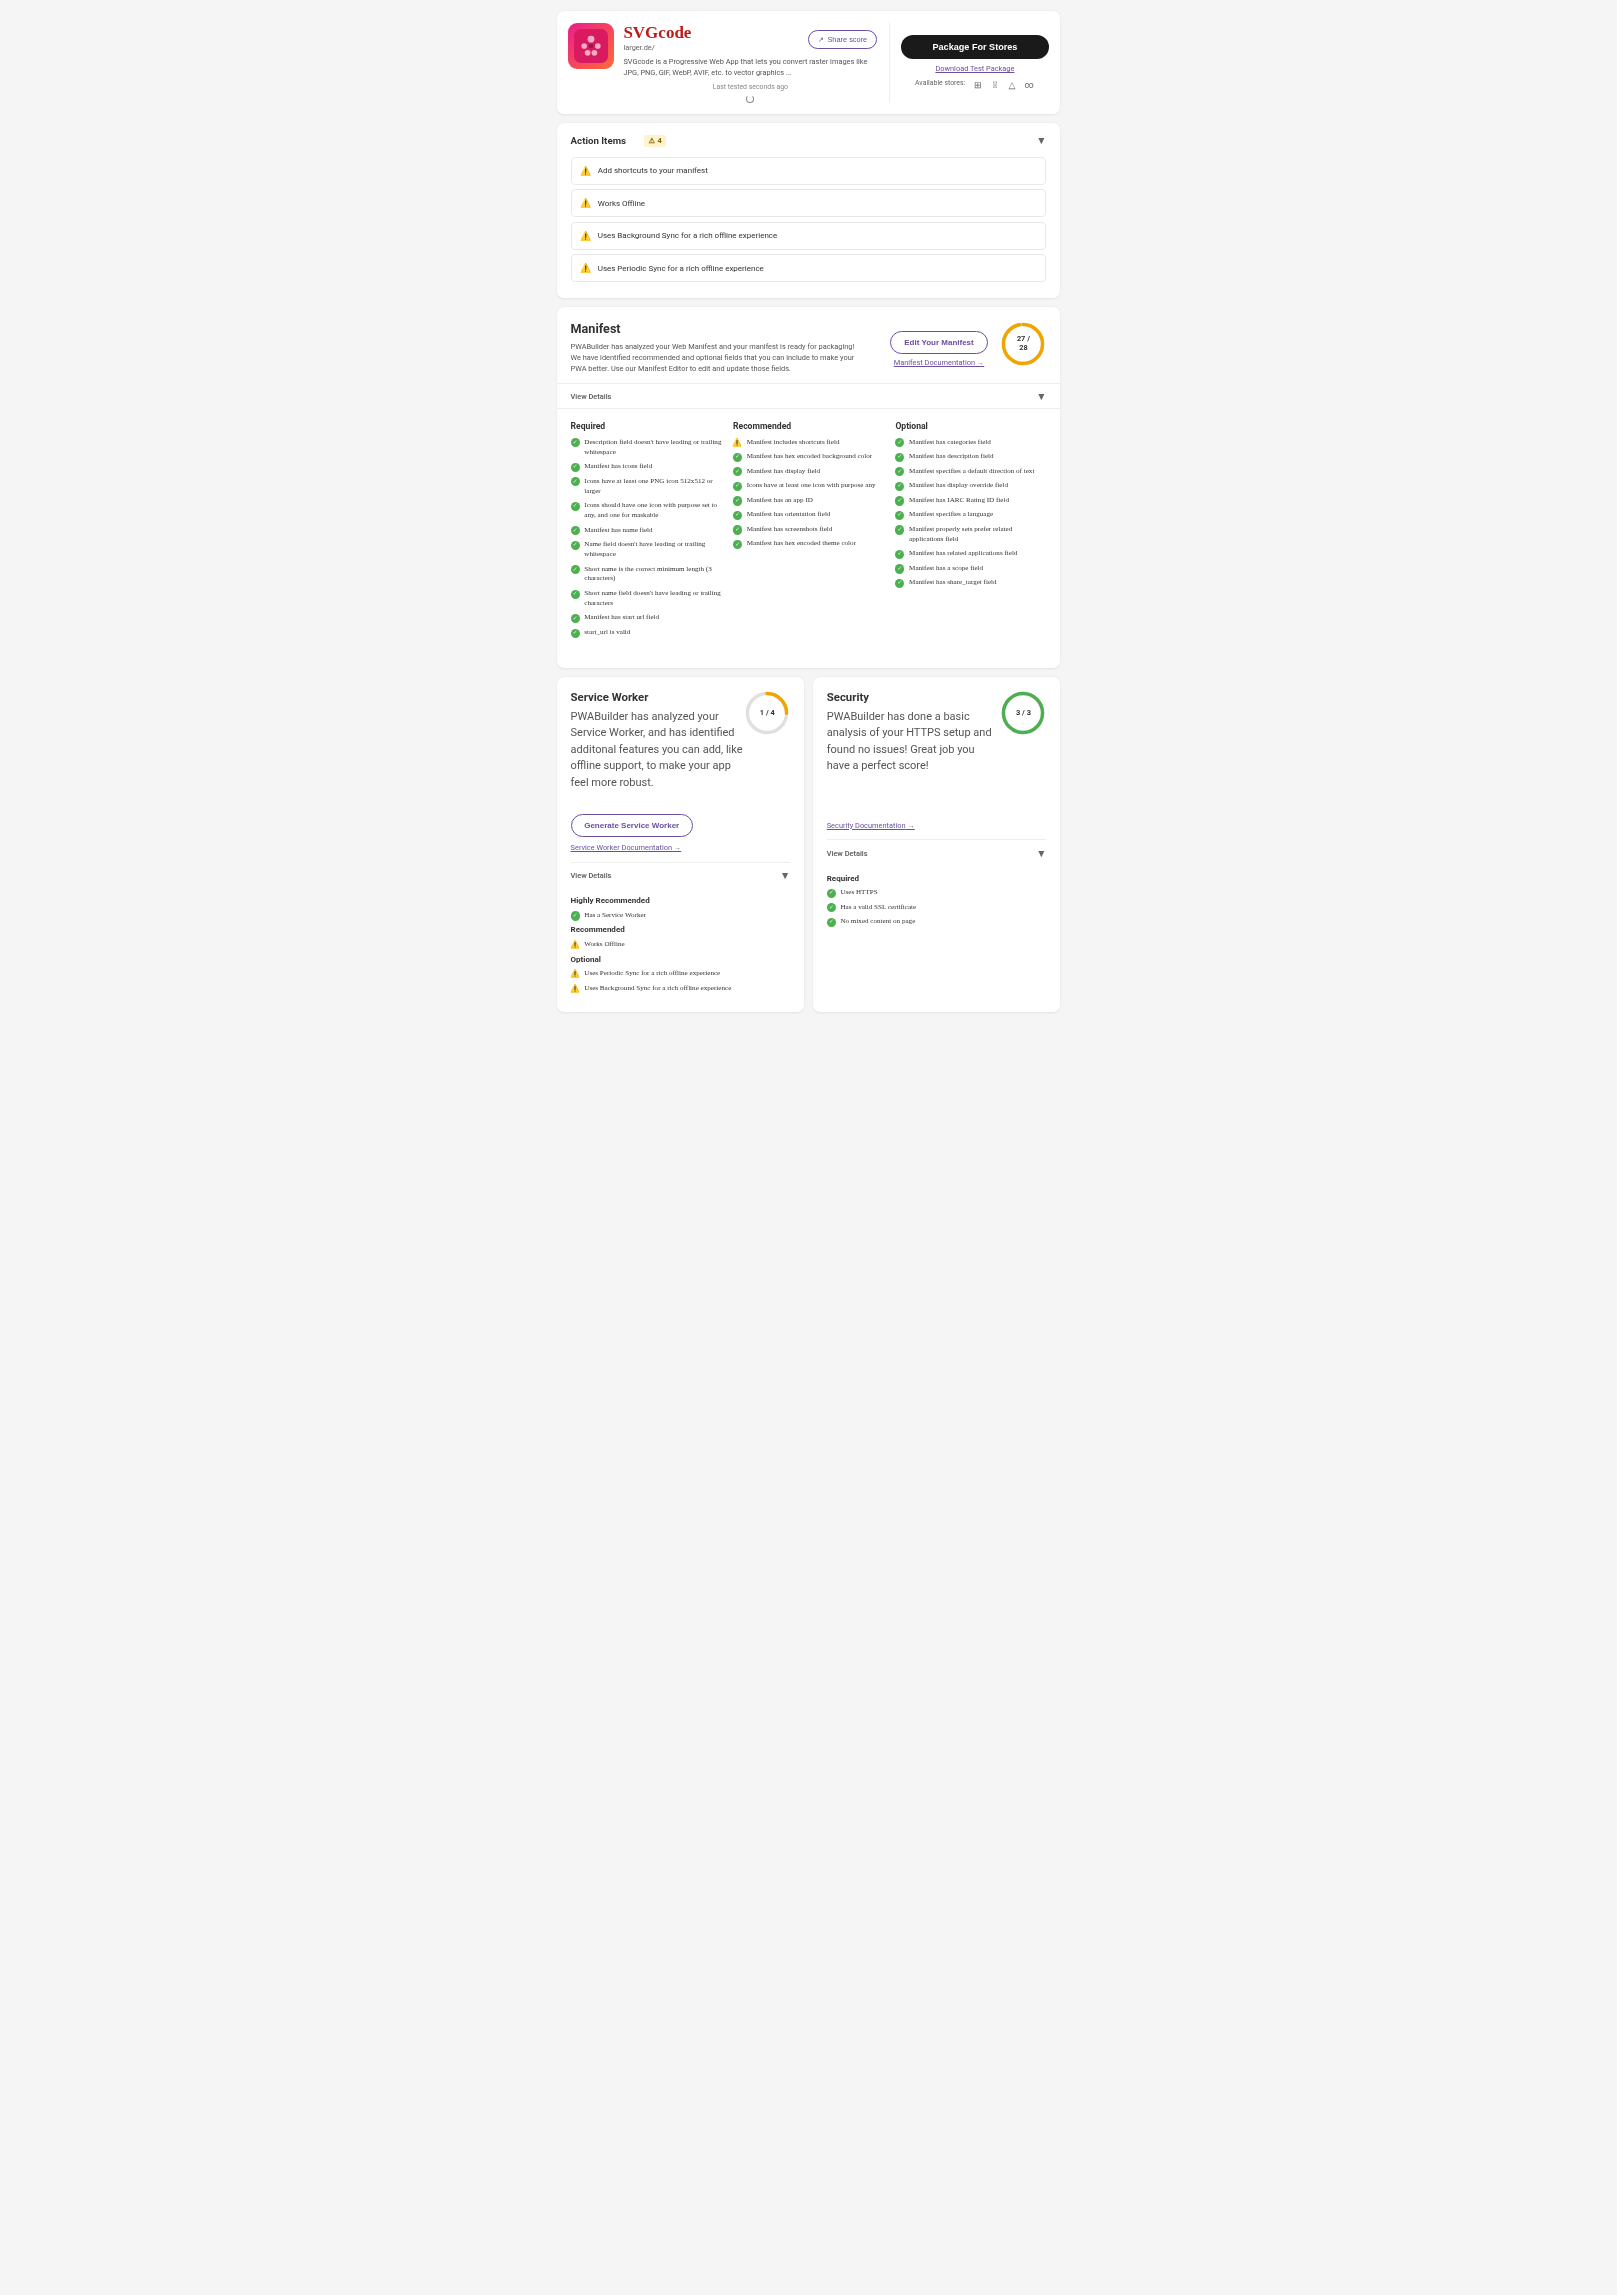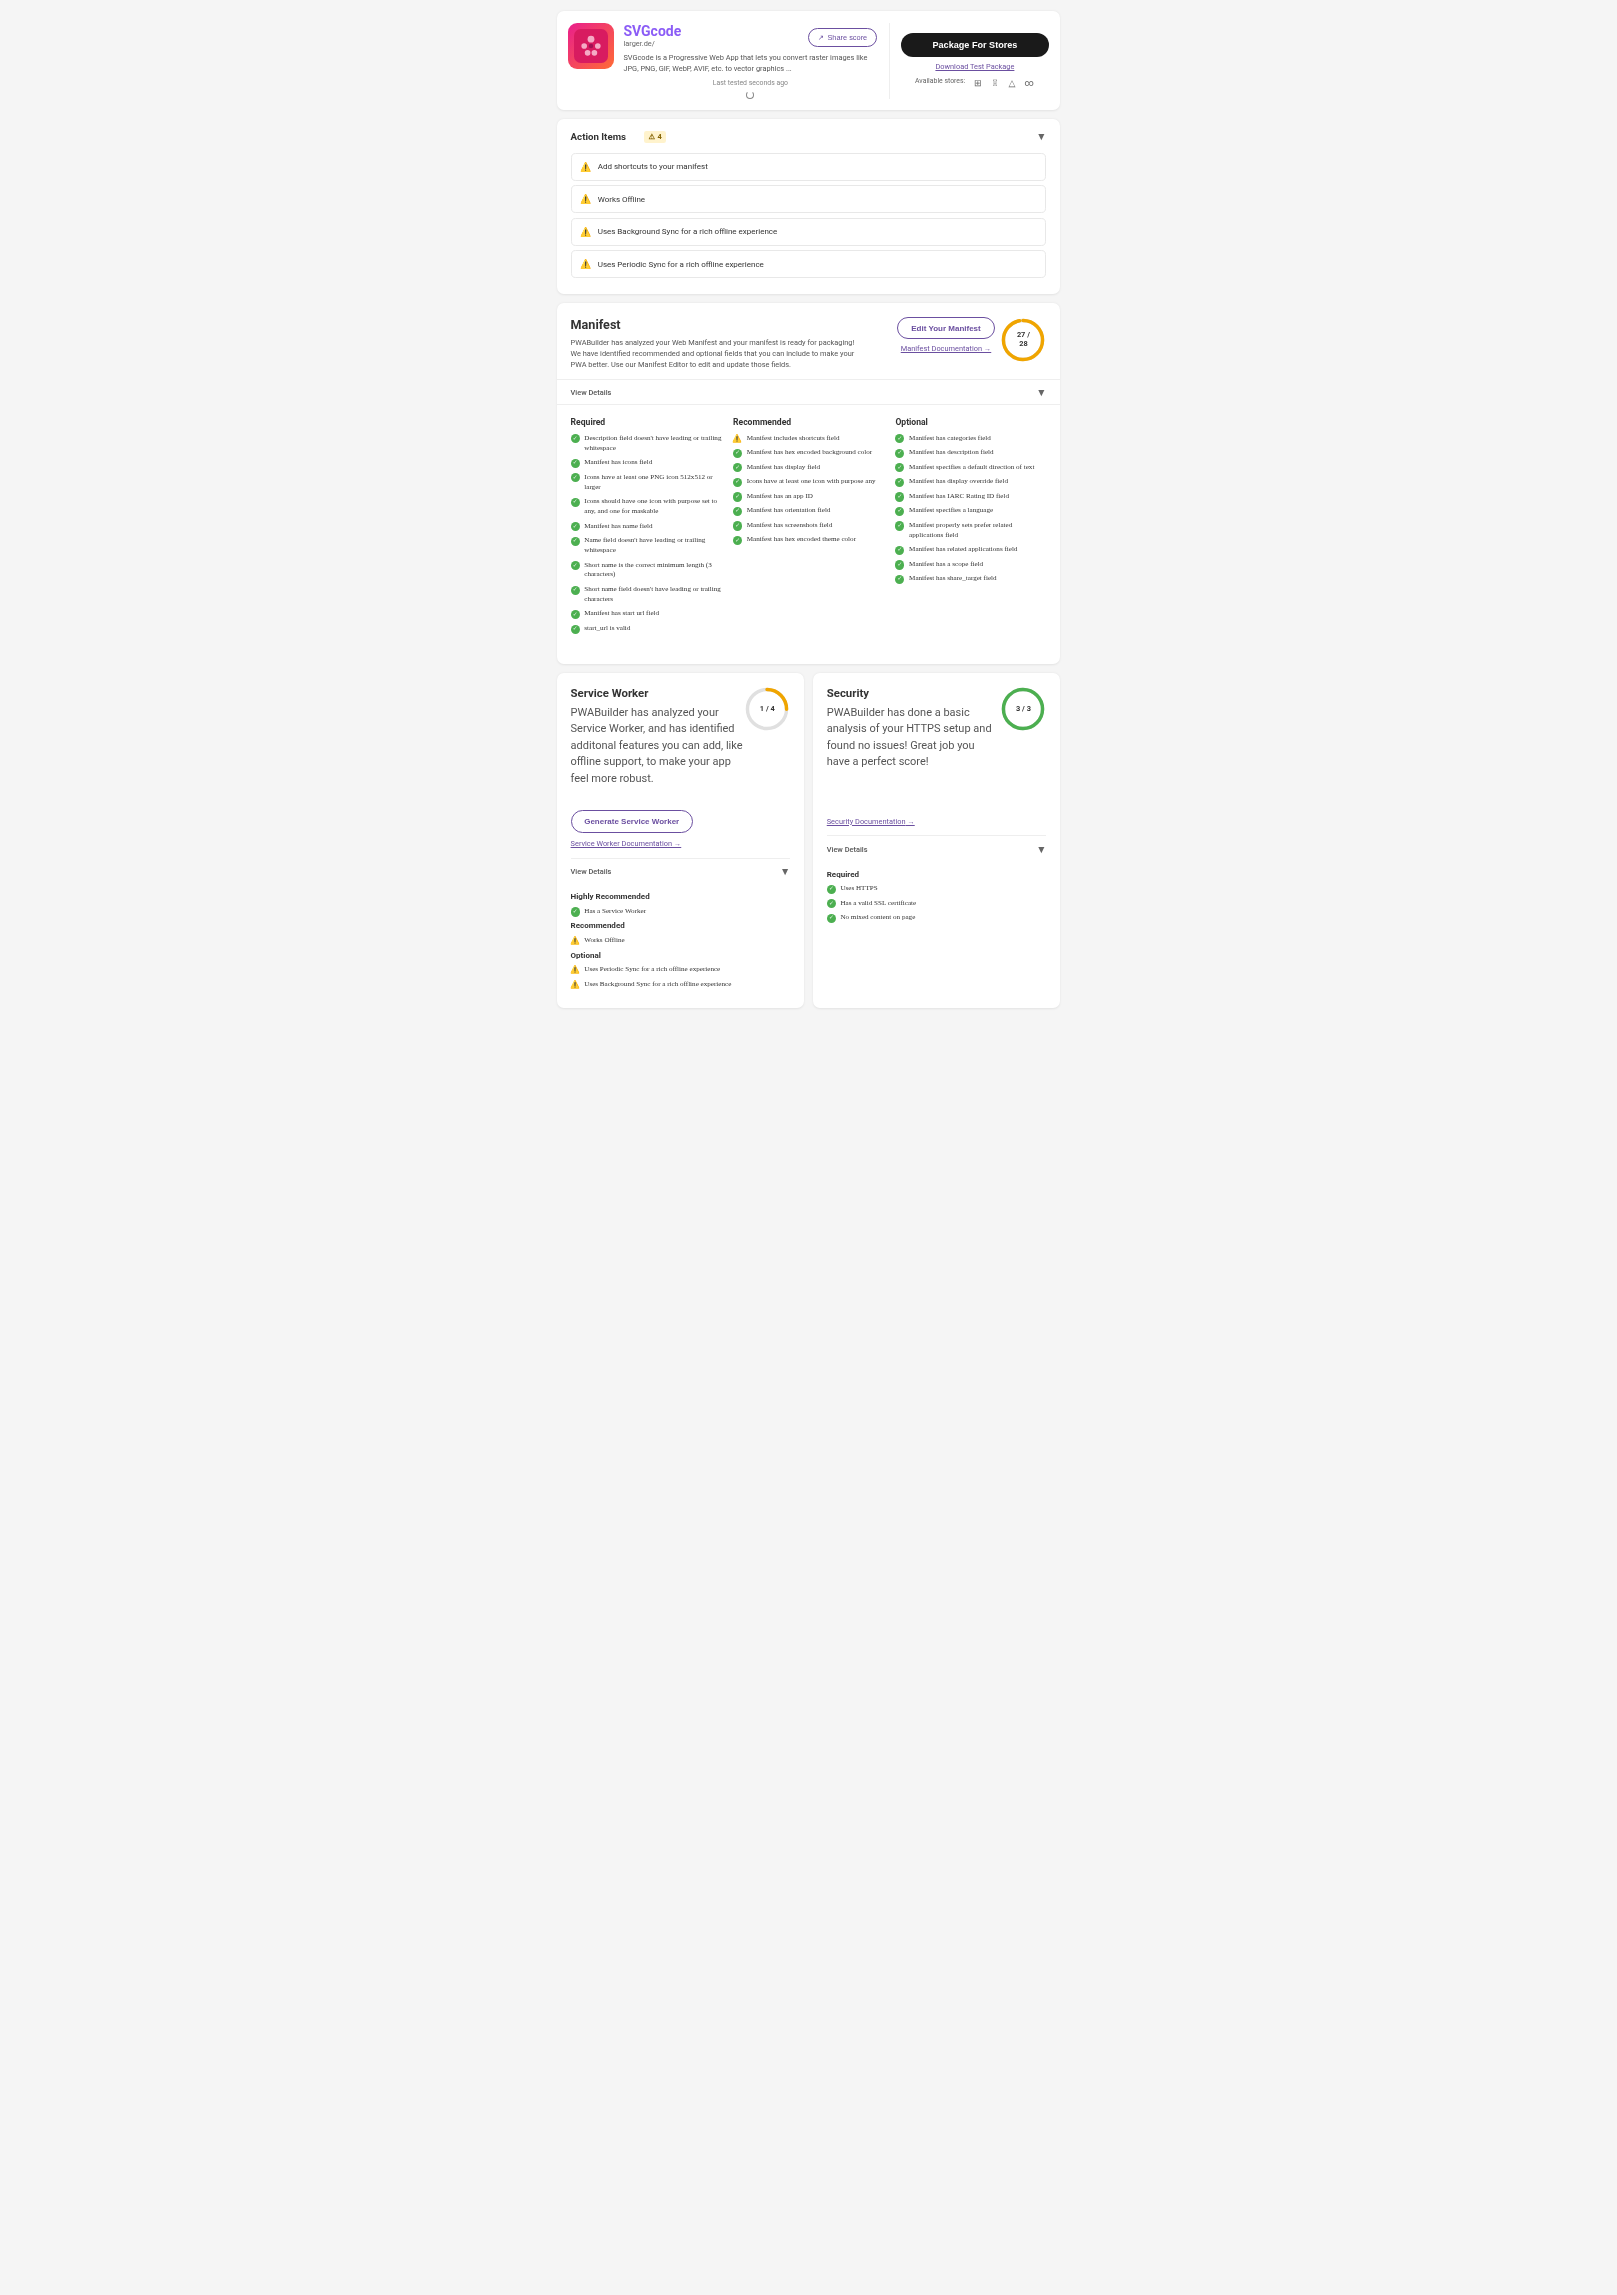--- a/index.html
+++ b/index.html
@@ -41,23 +41,24 @@
       justify-content: center;
       flex-shrink: 0;
       overflow: hidden;
     }
     .app-icon svg {
       width: 34px;
       height: 34px;
     }
     .app-info { flex: 1; }
     .app-name {
-      font-size: 14px;
+      font-size: 17px;
       font-weight: 700;
-      color: #8b5cf6;
+      color: #b91c1c;
+      font-family: Liberation Serif, serif;
     }
     .app-url {
       color: #666;
       font-size: 7.4px;
       margin-bottom: 4.6px;
     }
     .app-desc {
       color: #555;
       font-size: 7.4px;
       line-height: 1.5;
@@ -460,21 +461,21 @@
     </div>
   </div>
 
   <div class="manifest-card">
     <div class="manifest-header">
       <div>
         <div class="manifest-title">Manifest</div>
         <div class="manifest-desc">PWABuilder has analyzed your Web Manifest and your manifest is ready for packaging! We have identified recommended and optional fields that you can include to make your PWA better. Use our Manifest Editor to edit and update those fields.</div>
       </div>
       <div class="manifest-right">
-        <div style="display:flex; gap:5px; align-items:flex-start;margin-left:32px;">
+        <div style="display:flex; gap:12px; align-items:flex-end;margin-left:32px;">
           <div>
             <button class="edit-manifest-btn">Edit Your Manifest</button>
             <div style="margin-top:4.6px; text-align:center;">
               <a class="manifest-doc-link">
                 <span>Manifest Documentation</span> →
               </a>
             </div>
           </div>
           <div class="score-container">
             <div class="score-circle">

